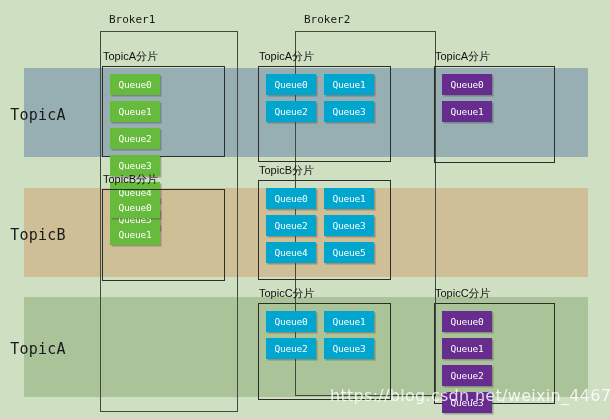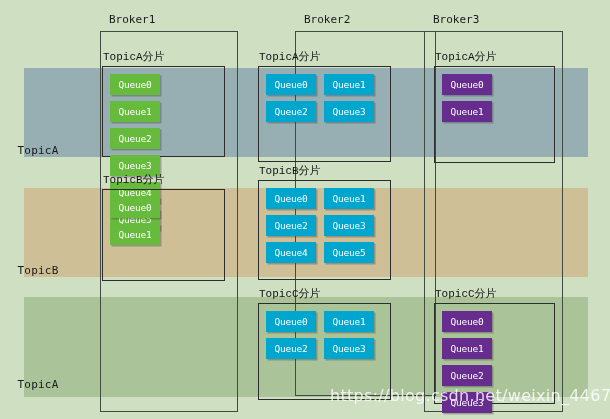--- a/index.html
+++ b/index.html
@@ -24,25 +24,24 @@
   .band {
     position: absolute;
     left: 24px;
     width: 564px;
   }
   .band-label {
     position: absolute;
     left: 0;
     width: 76px;
     text-align: center;
-    font-size: 11px;
+    font-size: 15px;
     color: #1a1a1a;
     letter-spacing: 0.2px;
     font-family: "DejaVu Sans Mono", "Liberation Mono", monospace;
-    margin-top: 38px;
   }
   #band-a { top: 68px;  height: 89px;  background: #97aeb2; }
   #band-b { top: 188px; height: 89px;  background: #cfbf96; }
   #band-c { top: 297px; height: 100px; background: #abc398; }
 
   
   .broker {
     position: absolute;
     border: 1.4px solid #3e4b3e;
     box-sizing: border-box;
@@ -67,21 +66,21 @@
     border: 1.4px solid #2c2c2c;
     box-sizing: border-box;
     background: transparent;
   }
   .shard-title {
     position: absolute;
     top: -18px;
     left: 0px;
     font-size: 11px;
     color: #111;
-    font-family: Liberation Mono, monospace;
+    font-family: Liberation Sans, sans-serif;
     white-space: nowrap;
   }
   .qgrid {
     position: absolute;
     left: 7px;
     top: 7px;
     right: 7px;
     display: flex;
     flex-wrap: wrap;
     gap: 6px 8px;
@@ -141,23 +140,20 @@
 
   <div class="band" id="band-c"></div>
   <div class="band-label" style="top:340px;">TopicA</div>
 
   <div class="broker" id="broker1">
     <div class="broker-title">Broker1</div>
   </div>
   <div class="broker" id="broker2">
     <div class="broker-title">Broker2</div>
   </div>
-  <div class="broker" id="broker3">
-    <div class="broker-title">Broker3</div>
-  </div>
 
   <div class="shard" id="b1-a">
     <div class="shard-title">TopicA分片</div>
     <div class="qgrid">
         <div class="queue q-green">Queue0</div>
         <div class="queue q-green">Queue1</div>
         <div class="queue q-green">Queue2</div>
         <div class="queue q-green">Queue3</div>
         <div class="queue q-green">Queue4</div>
         <div class="queue q-green">Queue5</div>

